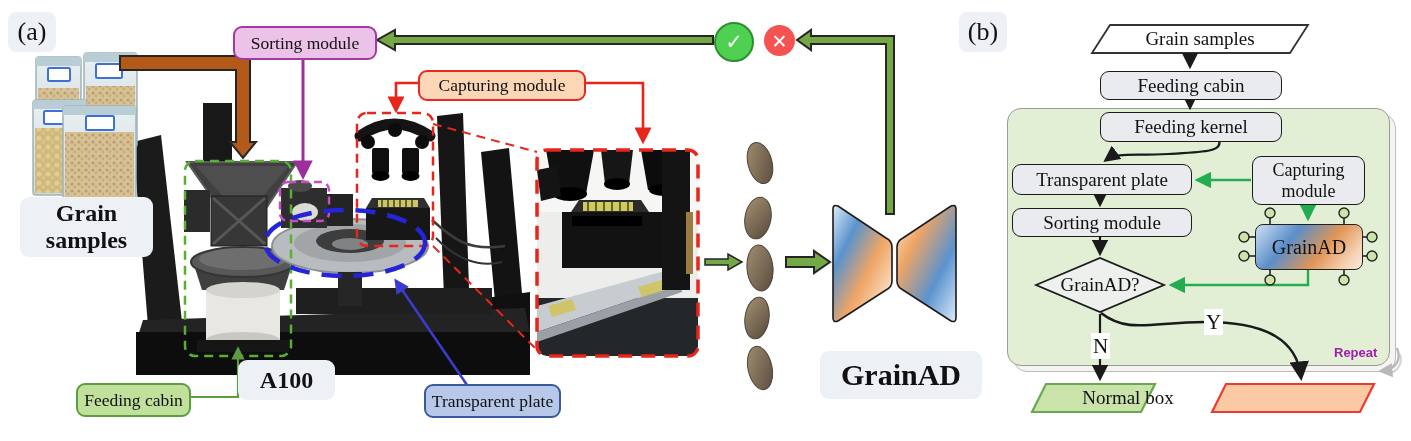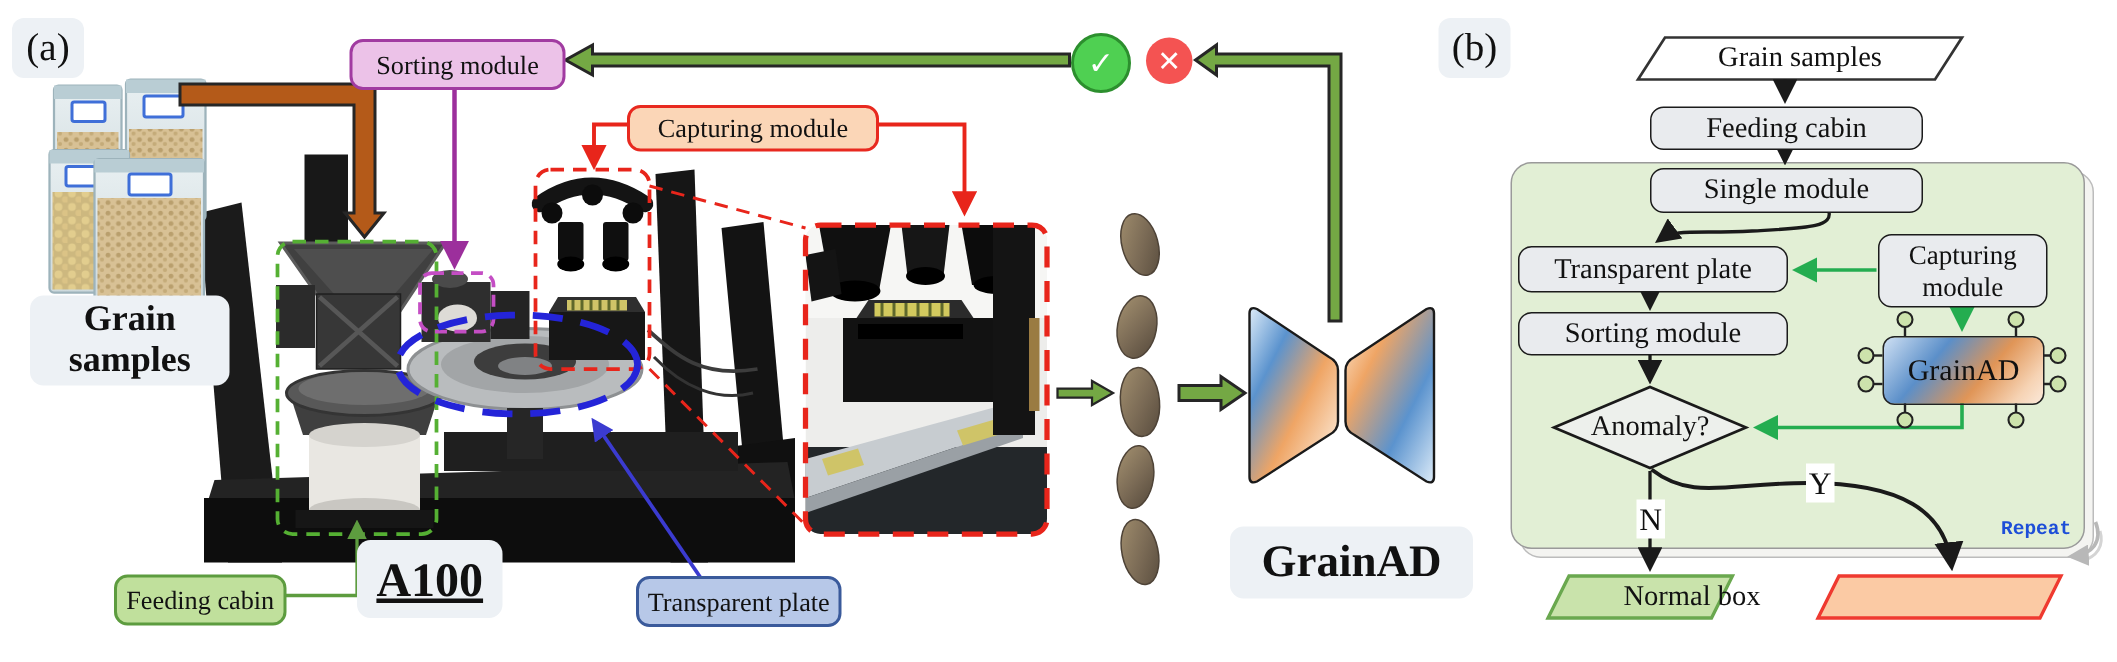--- a/index.html
+++ b/index.html
@@ -17,21 +17,21 @@
   .fnode{background:#e9ebee;border:1.7px solid #1b1b1b;border-radius:9px;font-size:19px;
          display:flex;align-items:center;justify-content:center;text-align:center;line-height:1.15;}
   .ptext{display:flex;align-items:center;justify-content:center;font-size:19px;background:transparent;}
   .branch{background:#ffffff;font-size:21px;display:flex;align-items:center;justify-content:center;}
   .icon-circle{border-radius:50%;display:flex;align-items:center;justify-content:center;color:#fff;font-weight:bold;
                font-family:"DejaVu Sans",sans-serif;}
   .gshadow{background:#f4f4f1;border:1.5px solid #bcbcbc;border-radius:14px;}
   .gcontainer{background:#e2efd5;border:1.5px solid #9a9a9a;border-radius:14px;}
   .chip{border:1.7px solid #222;border-radius:8px;font-size:20px;display:flex;align-items:center;justify-content:center;
         background:linear-gradient(130deg,#cfe0f3 0%,#5b8fc9 32%,#e09557 62%,#f6d3b4 86%,#fbe9da 100%);}
-  .repeat{color:#1d4ed8;font-family:Liberation Mono, monospace;font-weight:bold;font-size:13px;}
+  .repeat{color:#a21caf;font-family:Liberation Sans, sans-serif;font-weight:bold;font-size:13px;}
 </style>
 </head>
 <body>
 
 <div id="stage">
 
   <div class="abs gshadow" style="left:1013px;top:114px;width:381px;height:256px;"></div>
   <div class="abs gcontainer" style="left:1007px;top:108px;width:381px;height:256px;"></div>
 
   <svg width="1411" height="441" viewBox="0 0 1411 441">
@@ -294,37 +294,37 @@
     <g fill="none">
       <path d="M1400,354 C1403,364 1398,371 1388,374" stroke="#d4d4d4" stroke-width="2"></path>
       <path d="M1397,348 C1402,361 1395,370 1381,371" stroke="#b8b8b8" stroke-width="2.4" marker-end="url(#mk-gray)"></path>
     </g>
   </svg>
 
   <div class="abs tag" style="left:8px;top:12px;width:48px;height:40px;">(a)</div>
   <div class="abs tag" style="left:959px;top:12px;width:48px;height:40px;">(b)</div>
 
   <div class="abs cap" style="left:20px;top:197px;width:133px;height:60px;font-size:24px;line-height:1.12;">Grain samples</div>
-  <div class="abs cap" style="left:238px;top:360px;width:97px;height:52px;font-size:32px;text-decoration:underline;">A100</div>
+  <div class="abs cap" style="left:238px;top:360px;width:97px;height:40px;font-size:24px;">A100</div>
   <div class="abs cap" style="left:820px;top:351px;width:162px;height:48px;font-size:30px;">GrainAD</div>
 
   <div class="abs pill pill-sorting" style="left:233px;top:26px;width:140px;height:30px;">Sorting module</div>
   <div class="abs pill pill-capturing" style="left:418px;top:70px;width:164px;height:27px;">Capturing module</div>
   <div class="abs pill pill-feeding" style="left:76px;top:383px;width:111px;height:30px;">Feeding cabin</div>
   <div class="abs pill pill-transparent" style="left:424px;top:384px;width:133px;height:30px;">Transparent plate</div>
 
   <div class="abs icon-circle" style="left:714px;top:22px;width:36px;height:36px;background:#4fd052;border:2.5px solid #2c8f2e;font-size:21px;">✓</div>
   <div class="abs icon-circle" style="left:764px;top:25px;width:31px;height:31px;background:#f45352;font-size:19px;">✕</div>
 
   <div class="abs ptext" style="left:1100px;top:25px;width:200px;height:28px;">Grain samples</div>
   <div class="abs fnode" style="left:1100px;top:71px;width:180px;height:27px;">Feeding cabin</div>
-  <div class="abs fnode" style="left:1100px;top:112px;width:180px;height:28px;">Single module</div>
+  <div class="abs fnode" style="left:1100px;top:112px;width:180px;height:28px;">Feeding kernel</div>
   <div class="abs fnode" style="left:1012px;top:164px;width:178px;height:29px;">Transparent plate</div>
   <div class="abs fnode" style="left:1252px;top:156px;width:111px;height:47px;font-size:18px;">Capturing module</div>
   <div class="abs fnode" style="left:1012px;top:208px;width:178px;height:27px;">Sorting module</div>
   <div class="abs chip" style="left:1255px;top:224px;width:106px;height:44px;">GrainAD</div>
-  <div class="abs ptext" style="left:1040px;top:272px;width:120px;height:26px;">Anomaly?</div>
+  <div class="abs ptext" style="left:1040px;top:272px;width:120px;height:26px;">GrainAD?</div>
   <div class="abs branch" style="left:1091px;top:333px;width:19px;height:26px;">N</div>
   <div class="abs branch" style="left:1204px;top:309px;width:19px;height:26px;">Y</div>
   <div class="abs ptext" style="left:1068px;top:384px;width:120px;height:28px;">Normal box</div>
   <div class="abs repeat" style="left:1334px;top:345px;width:54px;height:16px;">Repeat</div>
 
 </div>
 
 </body></html>

